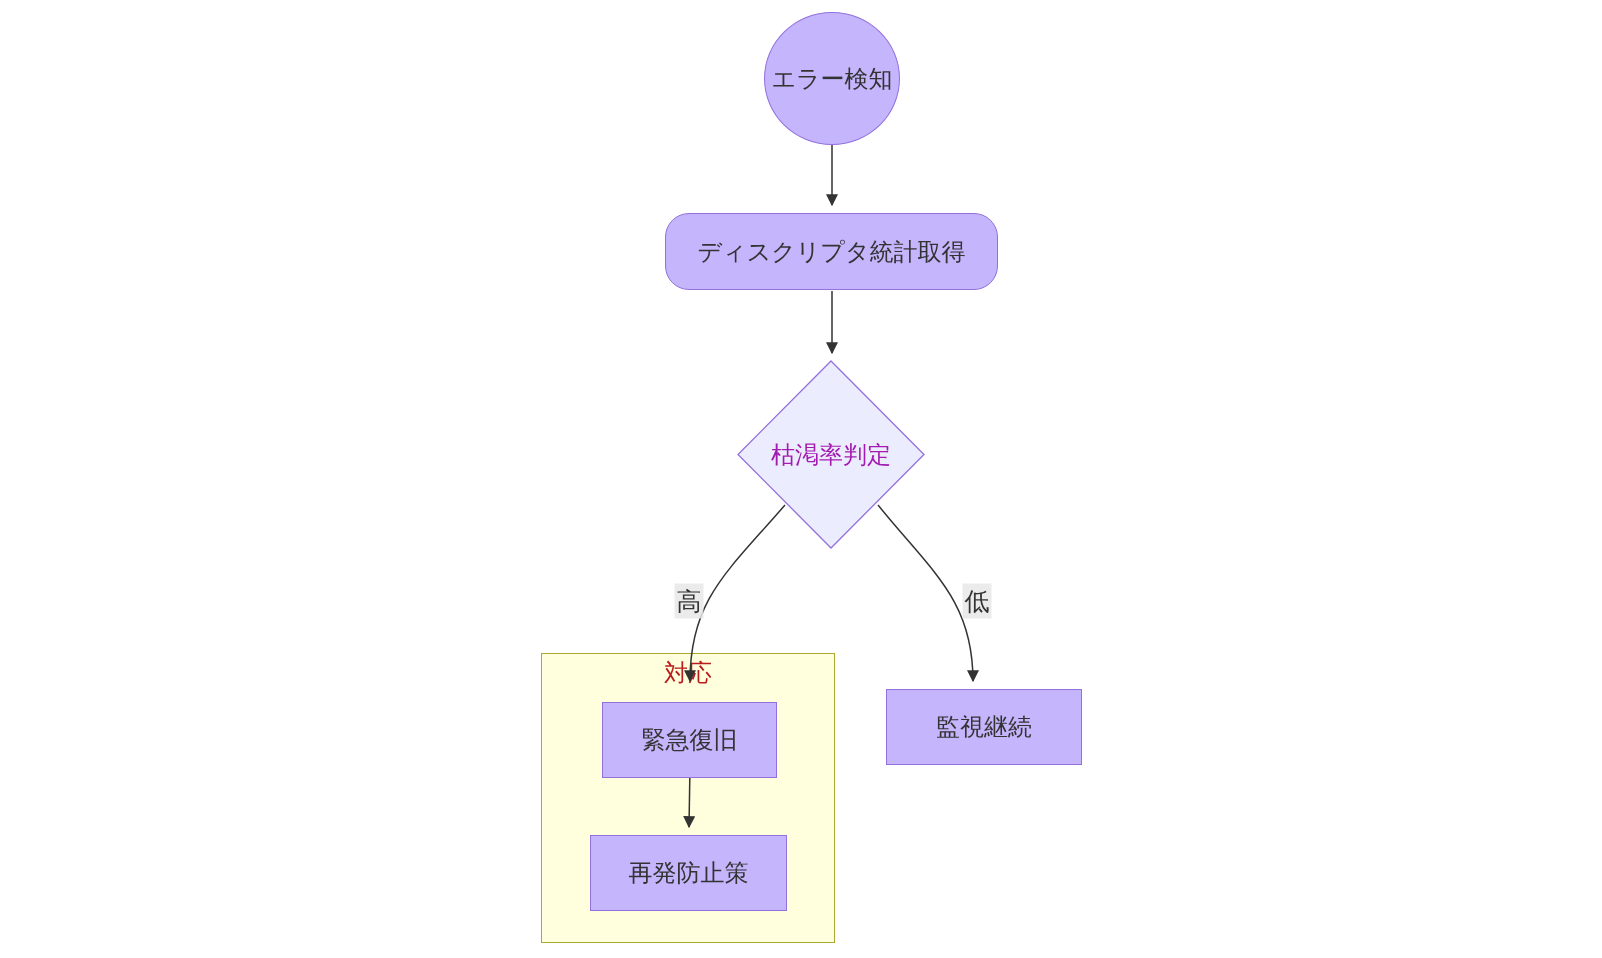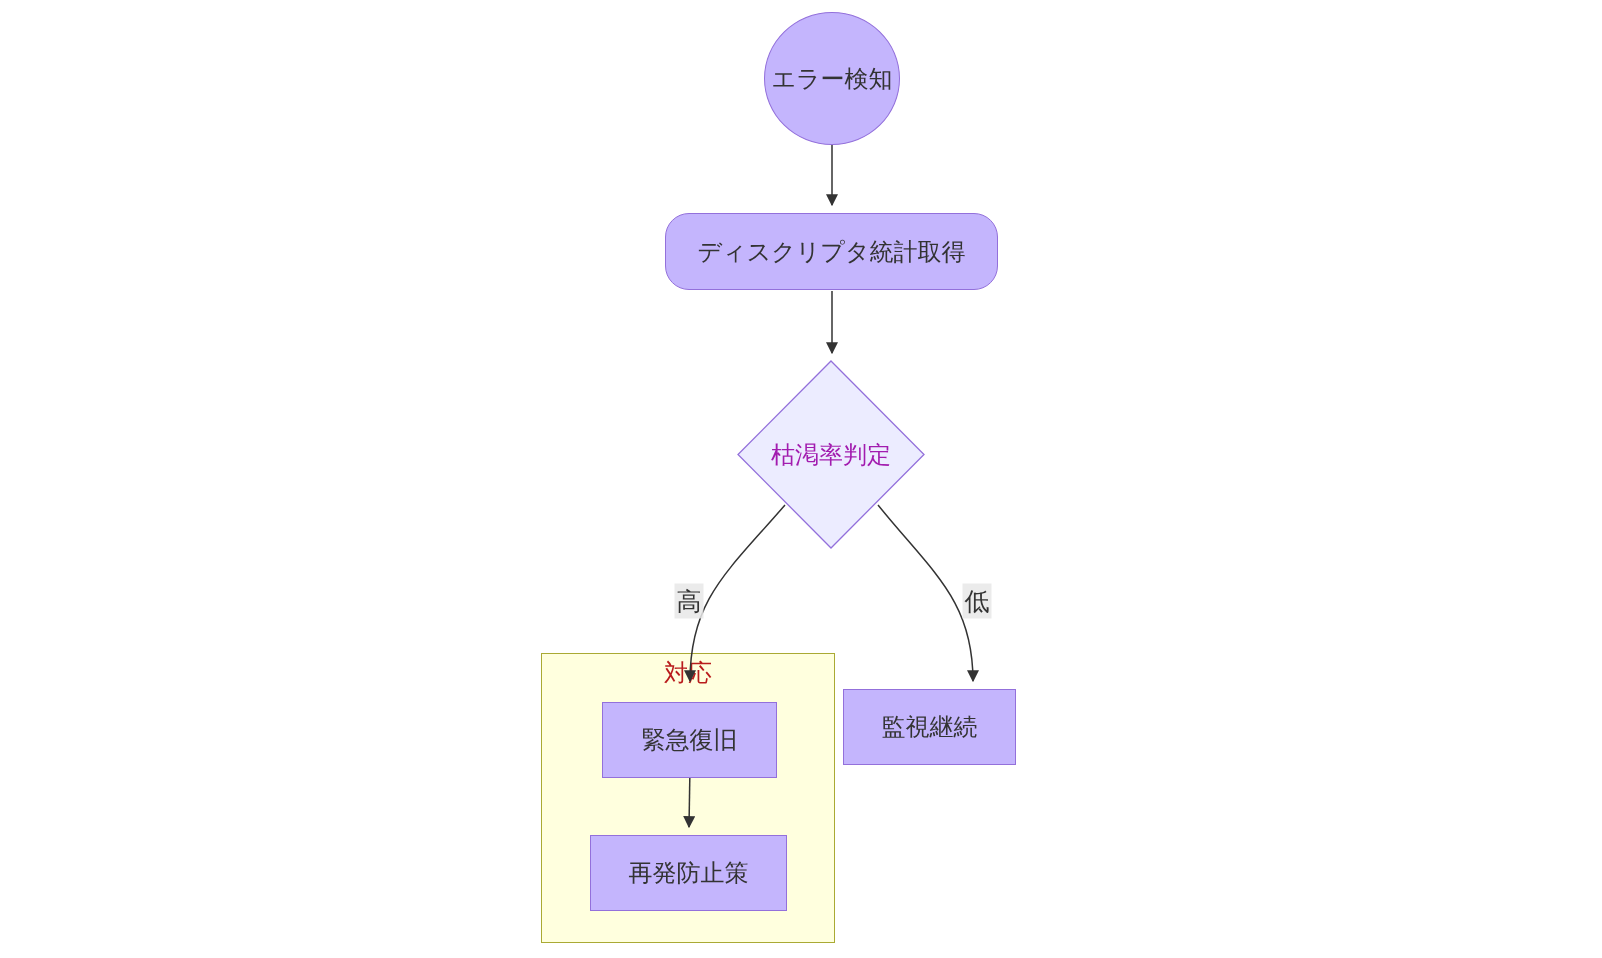--- a/index.html
+++ b/index.html
@@ -71,22 +71,22 @@
   }
   .node.rect-recovery {
     left: 602px; top: 689px;
     width: 175px; height: 76px; margin-top: 13px;
   }
   .node.rect-prevention {
     left: 590px; top: 835px;
     width: 197px; height: 76px;
   }
   .node.rect-monitoring {
-    left: 843px; top: 689px;
-    width: 173px; height: 76px;
+    left: 886px; top: 689px;
+    width: 196px; height: 76px;
   }
   .diamond-label {
     position: absolute;
     left: 738px; top: 361px;
     width: 186px; height: 187px;
     display: flex;
     align-items: center;
     justify-content: center;
     color: #a21caf;
     font-size: 24px;

